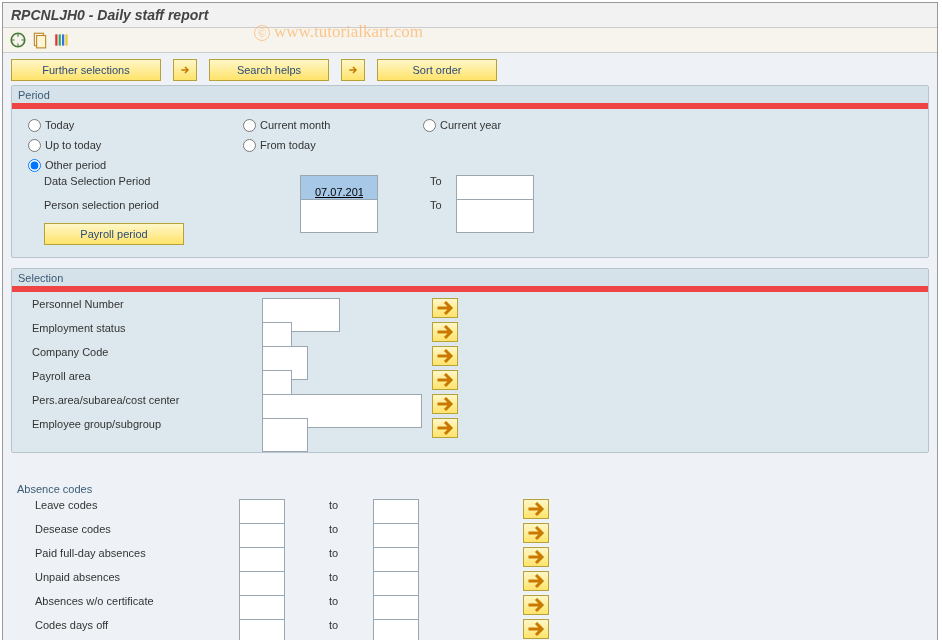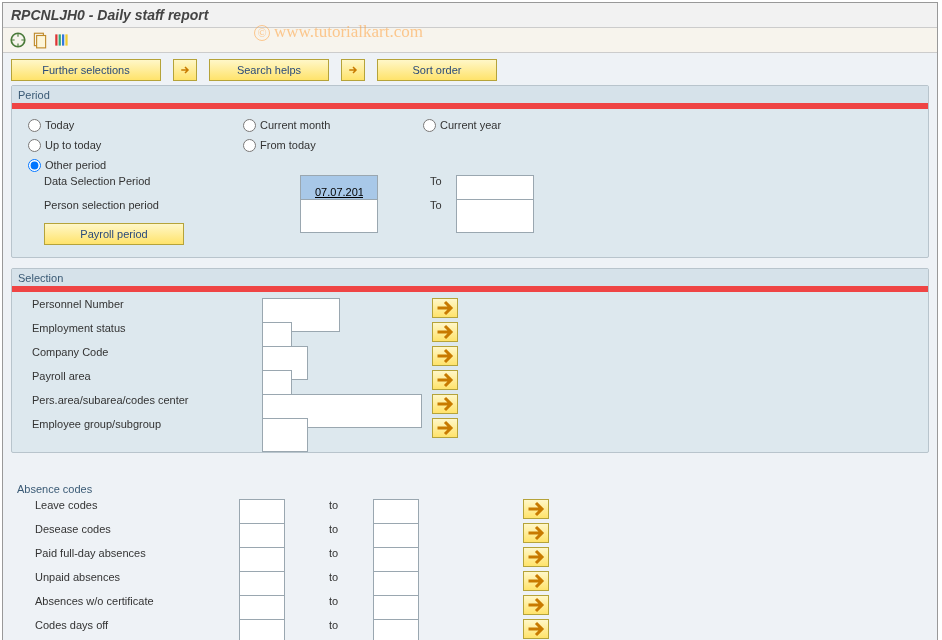--- a/index.html
+++ b/index.html
@@ -271,21 +271,21 @@
         <div class="fldrow">
           <div class="sel-lbl">Payroll area</div>
           <div class="sel-input-col"><input class="txt w30" style=""></div>
           <button class="sapbtn small">
               <svg viewBox="0 0 16 16">
                 <path d="M3 8h8M8 4l4 4-4 4" fill="none" stroke="#c87a00" stroke-width="2"></path>
               </svg>
             </button>
         </div>
         <div class="fldrow">
-          <div class="sel-lbl">Pers.area/subarea/codes center</div>
+          <div class="sel-lbl">Pers.area/subarea/cost center</div>
           <div class="sel-input-col"><input class="txt w150" style=""></div>
           <button class="sapbtn small">
               <svg viewBox="0 0 16 16">
                 <path d="M3 8h8M8 4l4 4-4 4" fill="none" stroke="#c87a00" stroke-width="2"></path>
               </svg>
             </button>
         </div>
         <div class="fldrow">
           <div class="sel-lbl">Employee group/subgroup</div>
           <div class="sel-input-col"><input class="txt" style="width: 46px;"></div>

